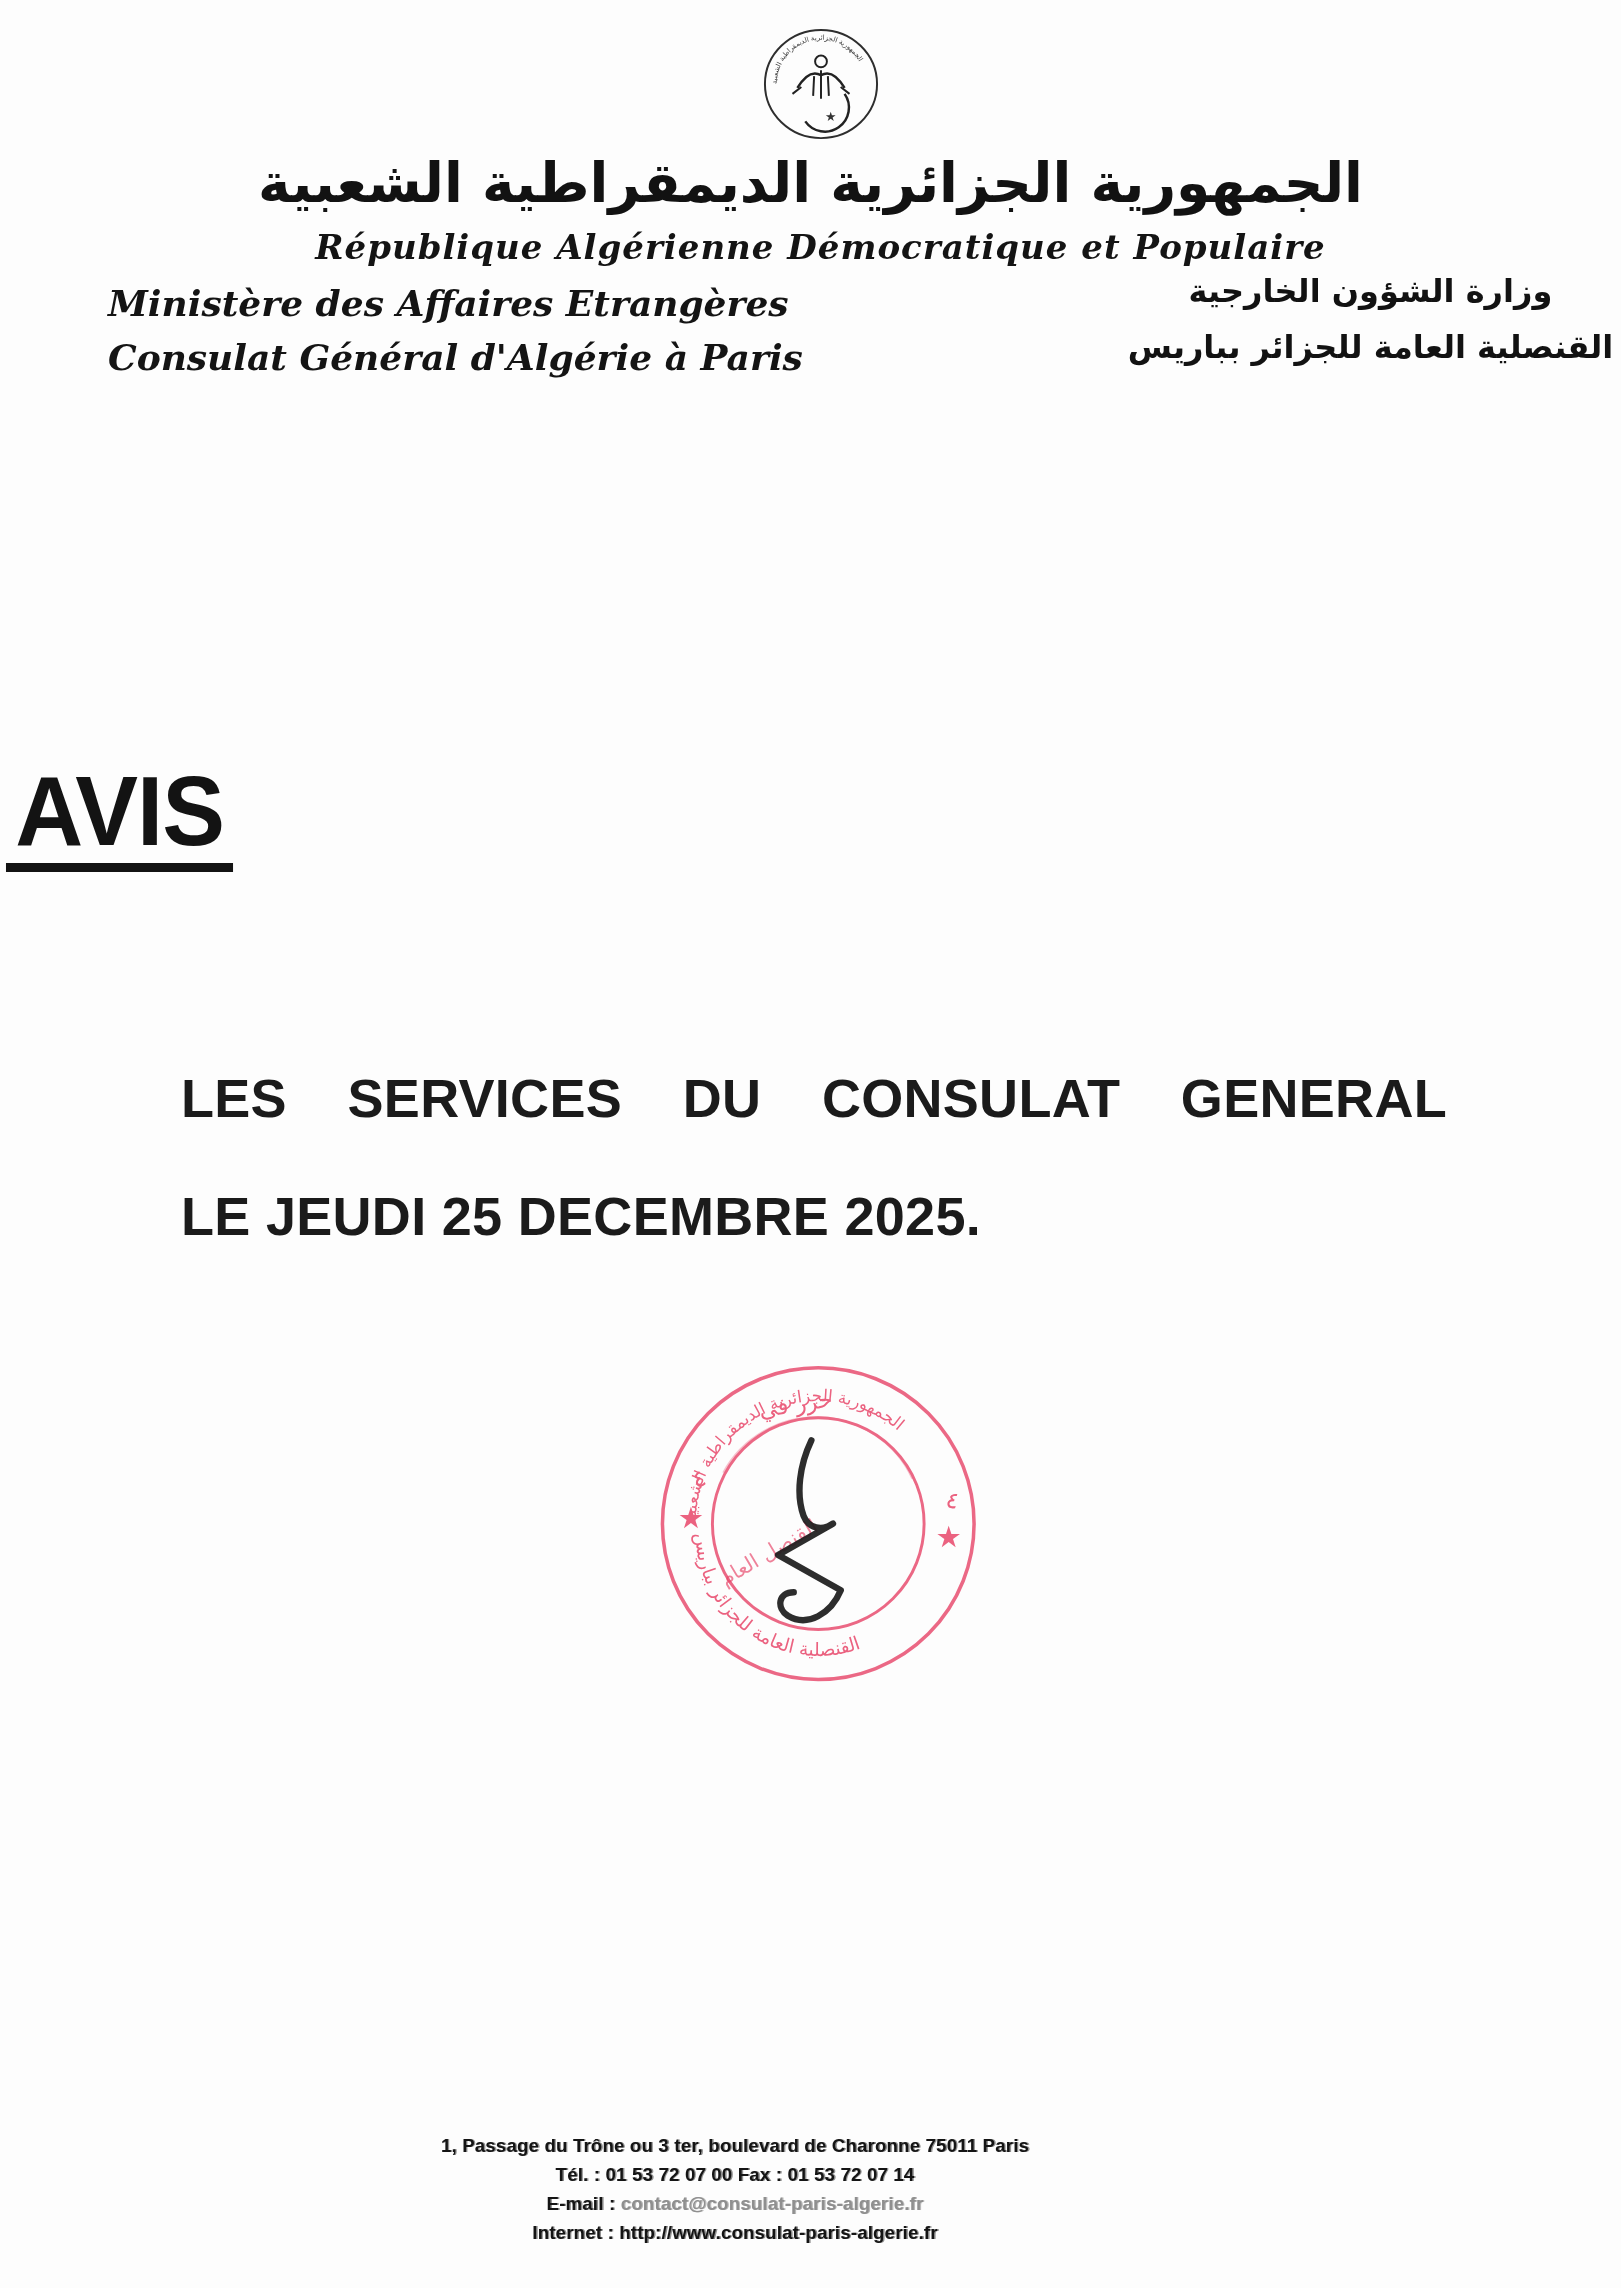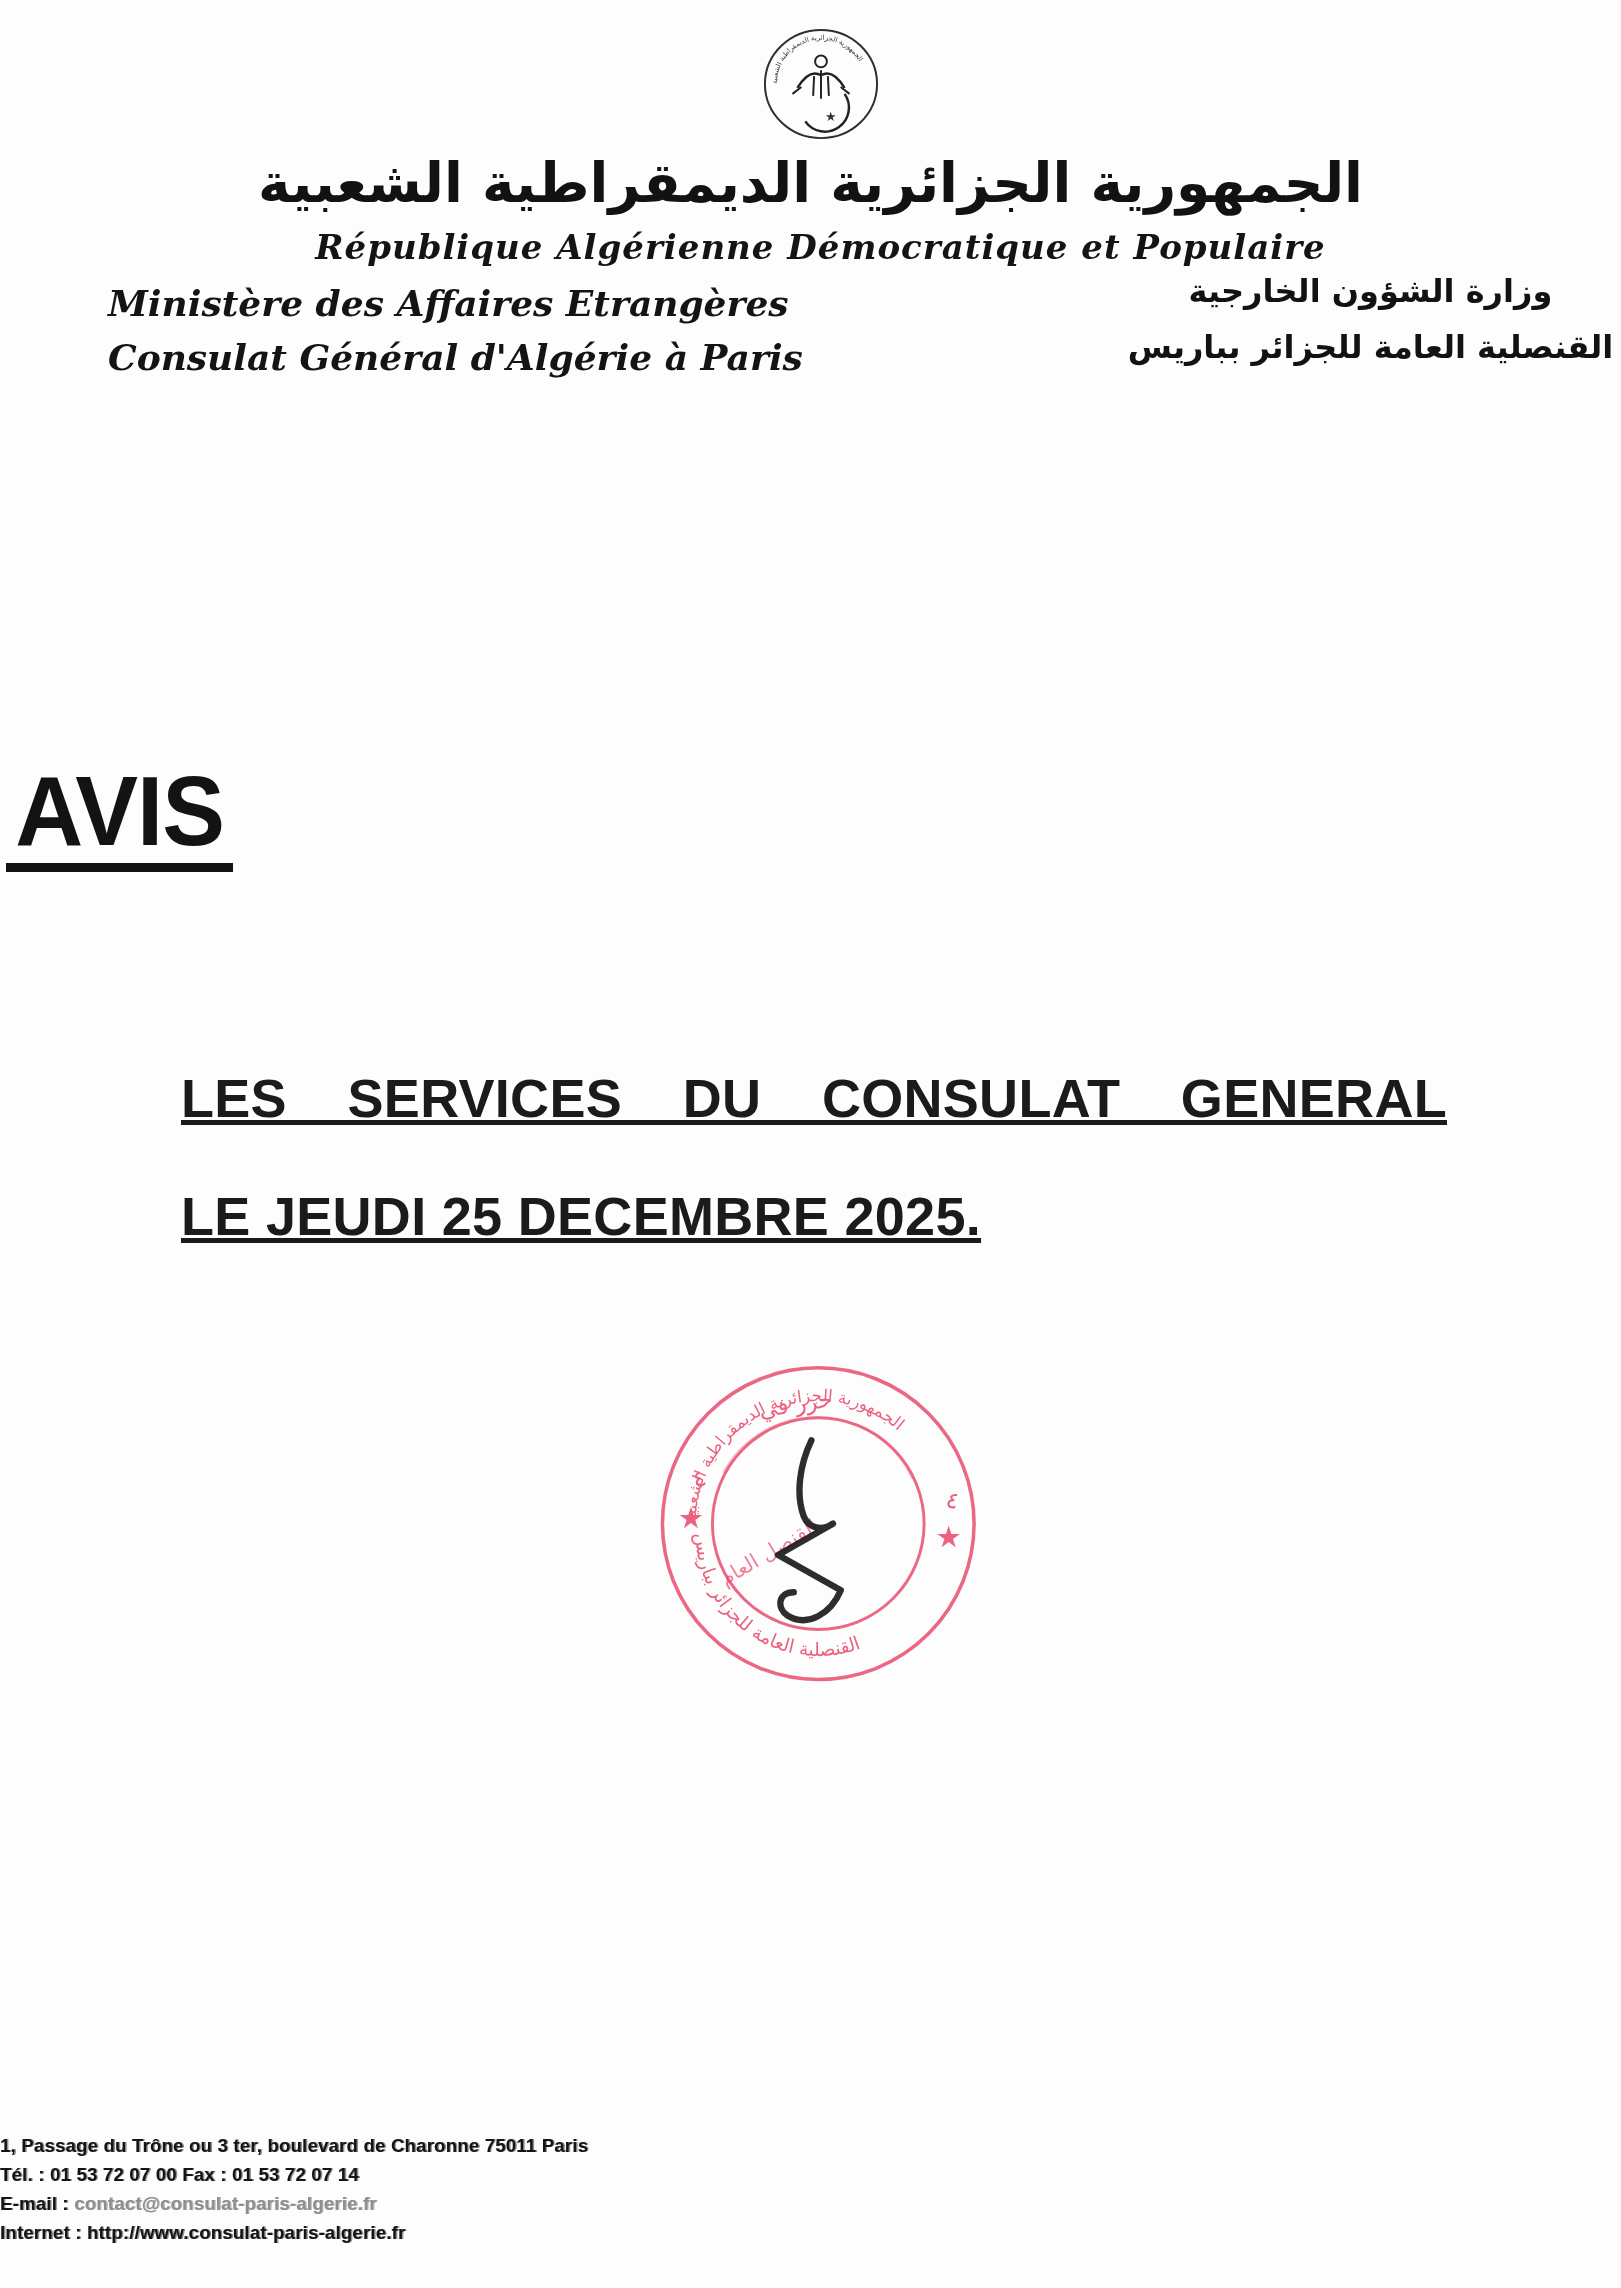--- a/index.html
+++ b/index.html
@@ -52,32 +52,32 @@
     border-bottom:9.8px solid #131313;
     transform:scaleX(.95);
     color:#131313;
   }
   
   .body-text{
     position:absolute;left:181px;top:1070px;width:1266px;
     font-size:54px;font-weight:bold;color:#1b1b1b;
     letter-spacing:0.3px;
   }
-  .notice-line{line-height:57px;margin-bottom:61px;white-space:pre-wrap;text-decoration:underline;}
+  .notice-line{line-height:57px;margin-bottom:61px;white-space:pre-wrap;}
   .notice-line.justify{
     white-space:normal;
     text-align:justify;
     text-align-last:justify;
   }
   
   .stamp{position:absolute;left:635px;top:1359px;width:343px;height:343px;}
   
   .footer{
     position:absolute;left:0;top:2131px;width:1470px;
-    text-align:left;
+    text-align:center;
     font-size:18.6px;font-weight:bold;line-height:29px;
     letter-spacing:0.2px;color:#141414;
     text-shadow:1.4px 0 0 rgba(35,35,35,.5);
   }
   .footer .email-address{color:#8f8f8f;text-shadow:1.2px 0 0 rgba(120,120,120,.5);}
 </style>
 </head>
 <body>
 
 <div class="page">

